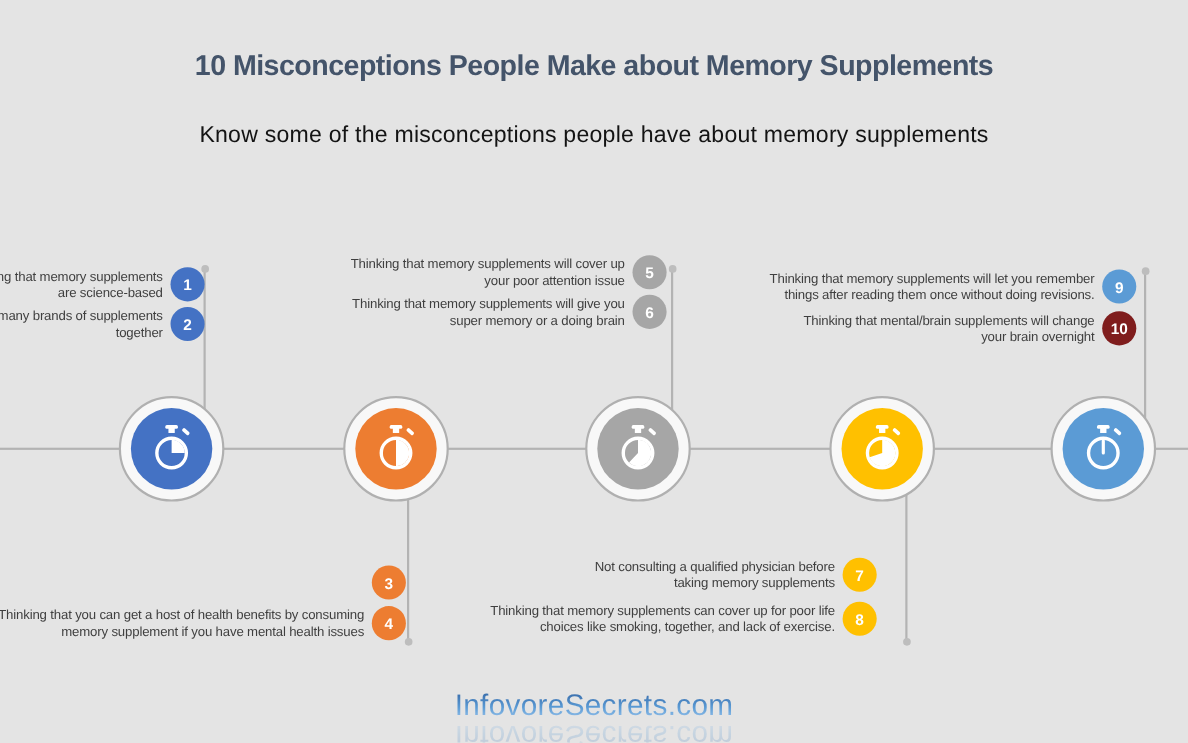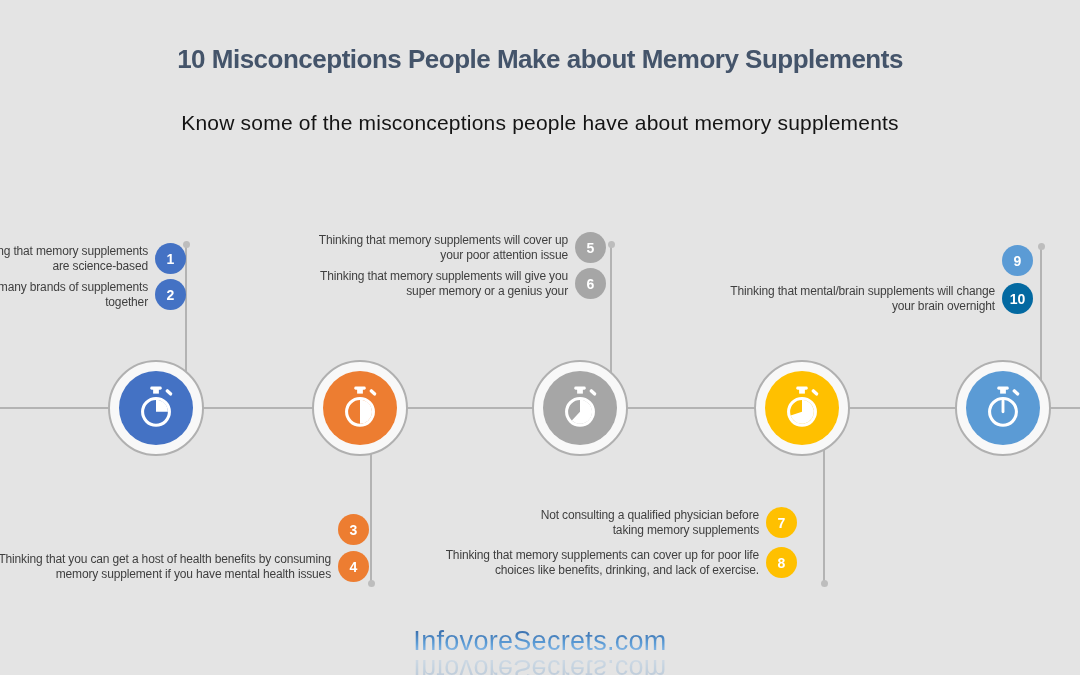--- a/index.html
+++ b/index.html
@@ -171,43 +171,44 @@
     <div class="badge" style="background-color: rgb(237, 125, 49);">4</div>
   </div>
 </div>
 
 <div class="group" id="group-3">
   <div class="item">
     <div class="item-text tw-255">Thinking that memory supplements will cover up your poor attention issue</div>
     <div class="badge" style="background-color: rgb(166, 166, 166);">5</div>
   </div>
   <div class="item">
-    <div class="item-text tw-255">Thinking that memory supplements will give you super memory or a genius your</div>
+    <div class="item-text tw-255">Thinking that memory supplements will give you super memory or a doing brain</div>
     <div class="badge" style="background-color: rgb(166, 166, 166);">6</div>
   </div>
 </div>
 
 <div class="group" id="group-4">
   <div class="item">
     <div class="item-text tw-225">Not consulting a qualified physician before taking memory supplements</div>
     <div class="badge" style="background-color: rgb(255, 192, 0);">7</div>
   </div>
   <div class="item">
-    <div class="item-text tw-345">Thinking that memory supplements can cover up for poor life choices like benefits, drinking, and lack of exercise.</div>
+    <div class="item-text tw-345">Thinking that memory supplements can cover up for poor life choices like smoking, together, and lack of exercise.</div>
     <div class="badge" style="background-color: rgb(255, 192, 0);">8</div>
   </div>
 </div>
 
 <div class="group" id="group-5">
   <div class="item">
+    <div class="item-text tw-325">Thinking that memory supplements will let you remember things after reading them once without doing revisions.</div>
     <div class="badge" style="background-color: rgb(91, 155, 213);">9</div>
   </div>
   <div class="item">
     <div class="item-text tw-270">Thinking that mental/brain supplements will change your brain overnight</div>
-    <div class="badge" style="background-color: #0369a1;">10</div>
+    <div class="badge" style="background-color: #7f1d1d;">10</div>
   </div>
 </div>
 
 <div class="footer">
   <span class="footer-text">InfovoreSecrets.com</span>
 </div>
 <div class="footer-reflect">
   <span class="footer-text">InfovoreSecrets.com</span>
 </div>
 

